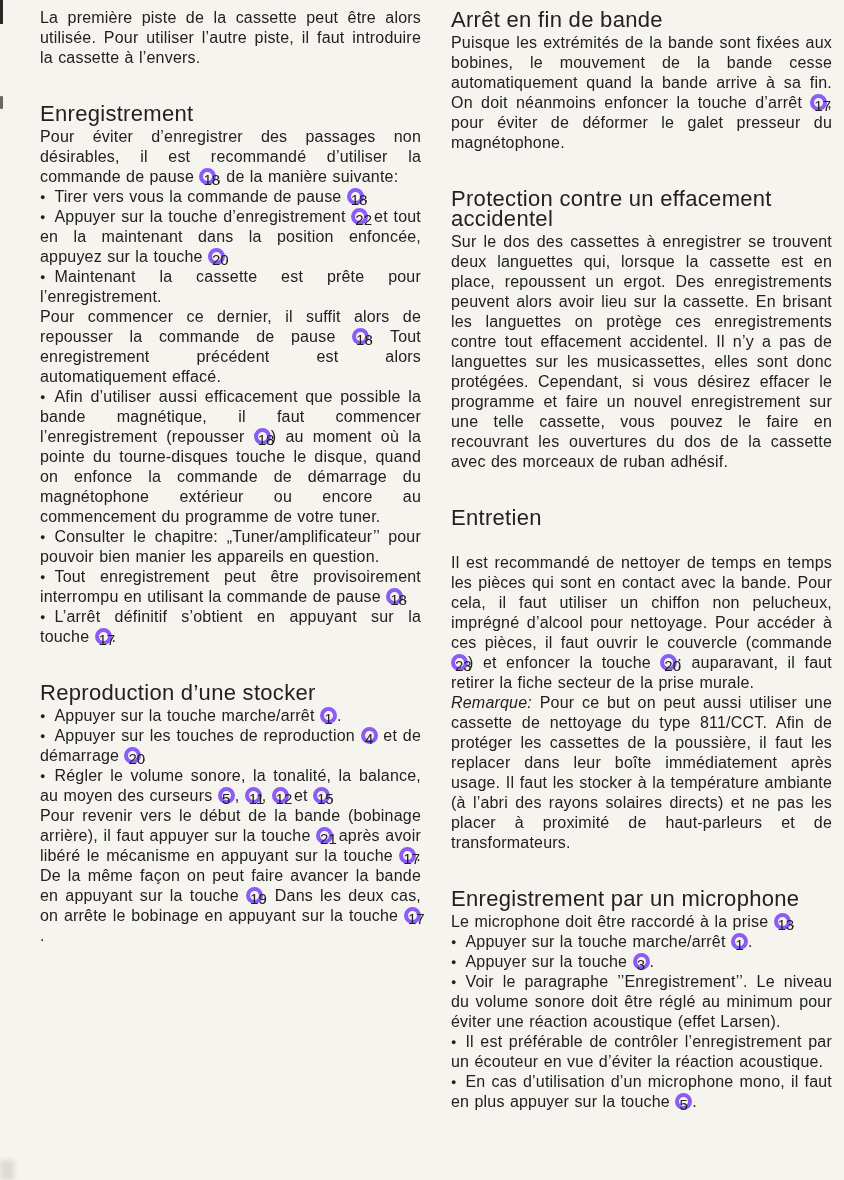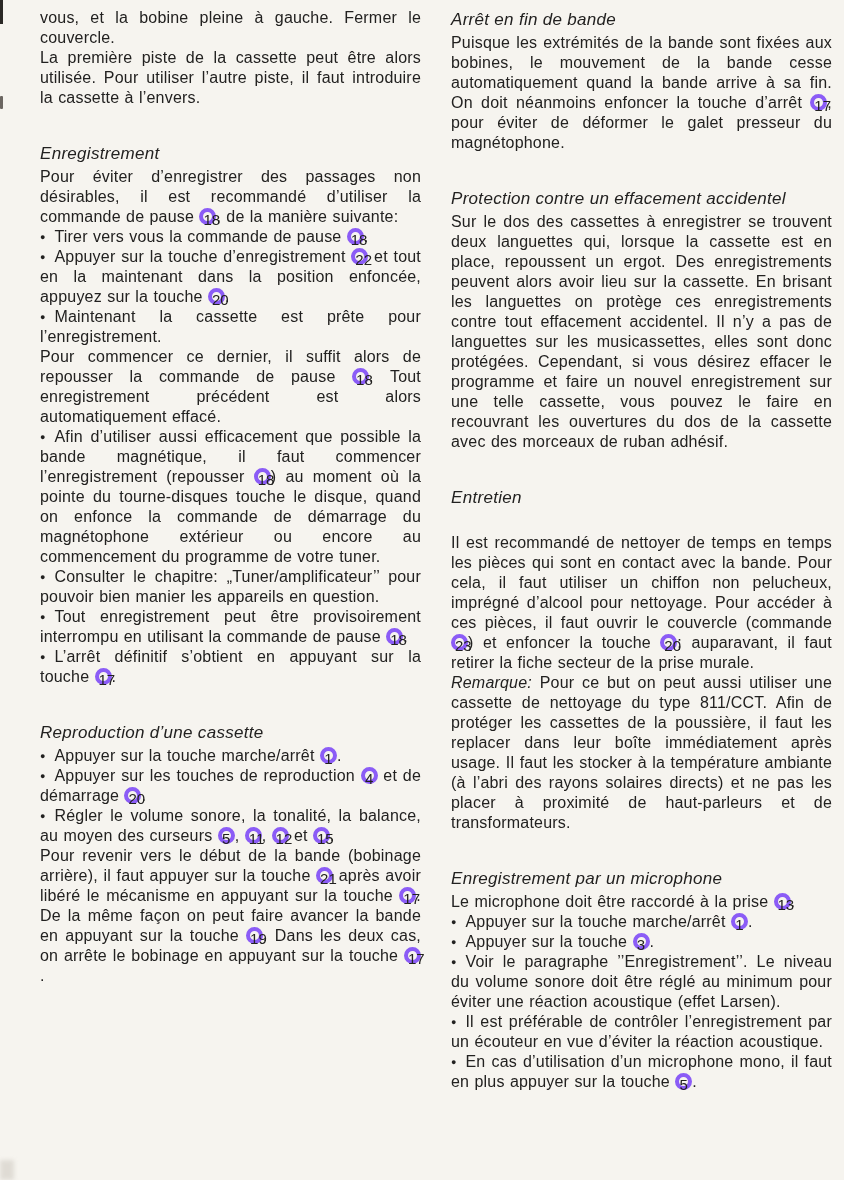--- a/index.html
+++ b/index.html
@@ -21,22 +21,21 @@
   .col { width: 381px; flex: 0 0 381px; }
   .para, .li-item {
     margin: 0;
     font-size: 16px;
     line-height: 20px;
     text-align: justify;
     letter-spacing: 0.2px;
     word-spacing: 0.04em;
   }
   .heading {
-    font-style: italic;
-    font-size: 17px;
+    font-size: 22px;
     line-height: 20px;
     margin: 36px 0 3px 0;
     letter-spacing: 0.3px;
   }
   .col > .heading:first-child { margin-top: 2px; }
   .spacer { height: 22px; }
   .bullet {
     display: inline-block;
     font-size: 9px;
     vertical-align: 2px;
@@ -60,33 +59,32 @@
   .artifact { position: absolute; background: #2a2825; }
   .artifact.a1 { left: 0; top: 0; width: 3px; height: 24px; }
   .artifact.a2 { left: 0; top: 96px; width: 3px; height: 13px; background: #6b6661; border-radius: 1px; }
   .artifact.a3 { left: 0; top: 1160px; width: 14px; height: 20px; background: #c9c4bb; opacity: .5; filter: blur(2px); }
 </style>
 </head>
 <body>
 
 <div class="page">
   <div class="col">
-      <p class="para">vous, et la bobine pleine à gauche. Fermer le couvercle.</p>
       <p class="para">La première piste de la cassette peut être alors utilisée. Pour utiliser l’autre piste, il faut introduire la cassette à l’envers.</p>
       <div class="heading">Enregistrement</div>
       <p class="para">Pour éviter d’enregistrer des passages non désirables, il est recommandé d’utiliser la commande de pause <span class="circ">18</span>, de la manière suivante:</p>
       <p class="para li-item"><span class="bullet">●</span>Tirer vers vous la commande de pause <span class="circ">18</span>.</p>
       <p class="para li-item"><span class="bullet">●</span>Appuyer sur la touche d’enregistrement <span class="circ">22</span> et tout en la maintenant dans la position enfoncée, appuyez sur la touche <span class="circ">20</span>.</p>
       <p class="para li-item"><span class="bullet">●</span>Maintenant la cassette est prête pour l’enregistrement.</p>
       <p class="para">Pour commencer ce dernier, il suffit alors de repousser la commande de pause <span class="circ">18</span>. Tout enregistrement précédent est alors automatiquement effacé.</p>
       <p class="para li-item"><span class="bullet">●</span>Afin d’utiliser aussi efficacement que possible la bande magnétique, il faut commencer l’enregistrement (repousser <span class="circ">18</span>) au moment où la pointe du tourne-disques touche le disque, quand on enfonce la commande de démarrage du magnétophone extérieur ou encore au commencement du programme de votre tuner.</p>
       <p class="para li-item"><span class="bullet">●</span>Consulter le chapitre: „Tuner/amplificateur’’ pour pouvoir bien manier les appareils en question.</p>
       <p class="para li-item"><span class="bullet">●</span>Tout enregistrement peut être provisoirement interrompu en utilisant la commande de pause <span class="circ">18</span>.</p>
       <p class="para li-item"><span class="bullet">●</span>L’arrêt définitif s’obtient en appuyant sur la touche <span class="circ">17</span>.</p>
-      <div class="heading">Reproduction d’une cassette</div>
+      <div class="heading">Reproduction d’une stocker</div>
       <p class="para li-item"><span class="bullet">●</span>Appuyer sur la touche marche/arrêt <span class="circ">1</span>.</p>
       <p class="para li-item"><span class="bullet">●</span>Appuyer sur les touches de reproduction <span class="circ">4</span> et de démarrage <span class="circ">20</span>.</p>
       <p class="para li-item"><span class="bullet">●</span>Régler le volume sonore, la tonalité, la balance, au moyen des curseurs <span class="circ">5</span>, <span class="circ">11</span>, <span class="circ">12</span> et <span class="circ">15</span>.</p>
       <p class="para">Pour revenir vers le début de la bande (bobinage arrière), il faut appuyer sur la touche <span class="circ">21</span> après avoir libéré le mécanisme en appuyant sur la touche <span class="circ">17</span>. De la même façon on peut faire avancer la bande en appuyant sur la touche <span class="circ">19</span>. Dans les deux cas, on arrête le bobinage en appuyant sur la touche <span class="circ">17</span>.</p>
     </div>
   <div class="col">
       <div class="heading">Arrêt en fin de bande</div>
       <p class="para">Puisque les extrémités de la bande sont fixées aux bobines, le mouvement de la bande cesse automatiquement quand la bande arrive à sa fin. On doit néanmoins enfoncer la touche d’arrêt <span class="circ">17</span>, pour éviter de déformer le galet presseur du magnétophone.</p>
       <div class="heading">Protection contre un effacement accidentel</div>
       <p class="para">Sur le dos des cassettes à enregistrer se trouvent deux languettes qui, lorsque la cassette est en place, repoussent un ergot. Des enregistrements peuvent alors avoir lieu sur la cassette. En brisant les languettes on protège ces enregistrements contre tout effacement accidentel. Il n’y a pas de languettes sur les musicassettes, elles sont donc protégées. Cependant, si vous désirez effacer le programme et faire un nouvel enregistrement sur une telle cassette, vous pouvez le faire en recouvrant les ouvertures du dos de la cassette avec des morceaux de ruban adhésif.</p>

